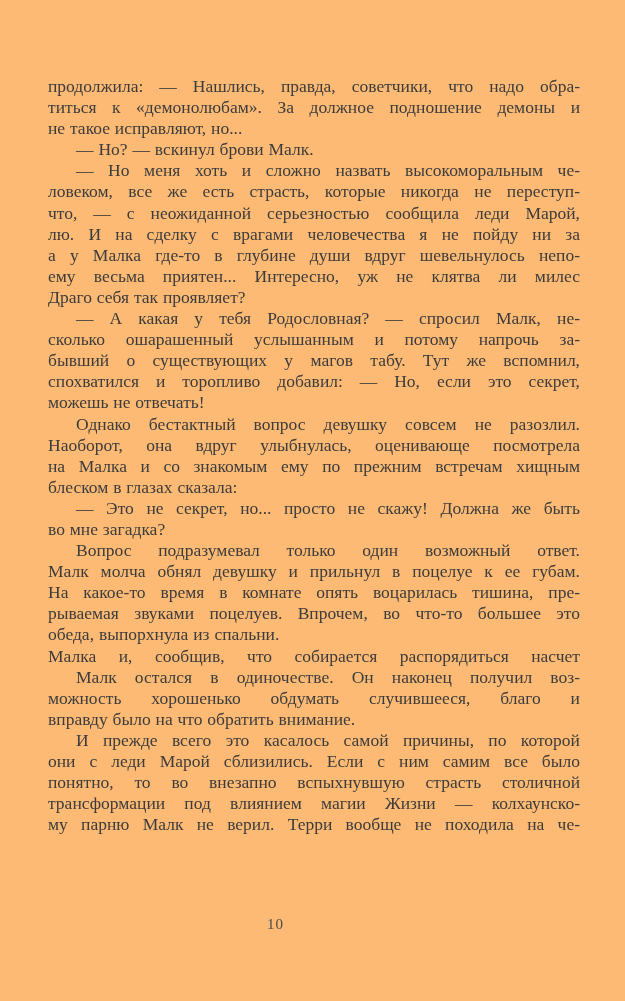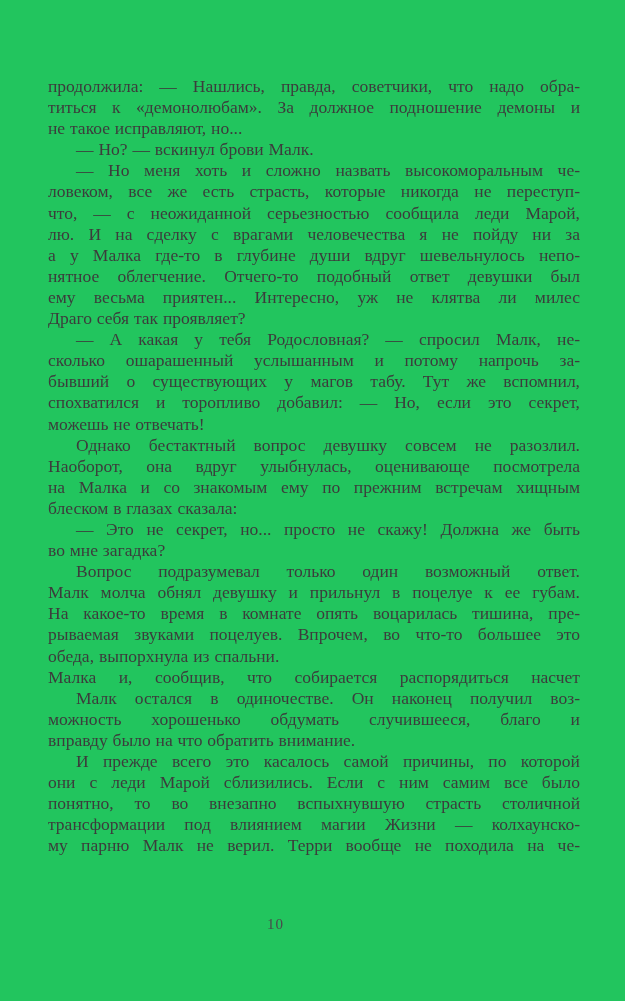--- a/index.html
+++ b/index.html
@@ -4,21 +4,21 @@
   <style>
     html, body {
       margin: 0;
       padding: 0;
       background: #ffffff;
     }
     .page {
       position: relative;
       width: 625px;
       height: 1001px;
-      background: #22c55e;
+      background: #fdba74;
       font-family: "Liberation Serif", "DejaVu Serif", serif;
       color: #3c3c3c;
       overflow: hidden;
     }
     .text-block {
       position: absolute;
       left: 48px;
       top: 76px;
       width: 532px;
     }
@@ -63,21 +63,20 @@
       </div>
       <div class="para">
         <div class="line indent last">— Но? — вскинул брови Малк.</div>
       </div>
       <div class="para">
         <div class="line indent">— Но меня хоть и сложно назвать высокоморальным че-</div>
         <div class="line">ловеком, все же есть страсть, которые никогда не переступ-</div>
         <div class="line">что, — с неожиданной серьезностью сообщила леди Марой,</div>
         <div class="line">лю. И на сделку с врагами человечества я не пойду ни за</div>
         <div class="line">а у Малка где-то в глубине души вдруг шевельнулось непо-</div>
-        <div class="line">нятное облегчение. Отчего-то подобный ответ девушки был</div>
         <div class="line">ему весьма приятен... Интересно, уж не клятва ли милес</div>
         <div class="line last">Драго себя так проявляет?</div>
       </div>
       <div class="para">
         <div class="line indent">— А какая у тебя Родословная? — спросил Малк, не-</div>
         <div class="line">сколько ошарашенный услышанным и потому напрочь за-</div>
         <div class="line">бывший о существующих у магов табу. Тут же вспомнил,</div>
         <div class="line">спохватился и торопливо добавил: — Но, если это секрет,</div>
         <div class="line last">можешь не отвечать!</div>
       </div>

